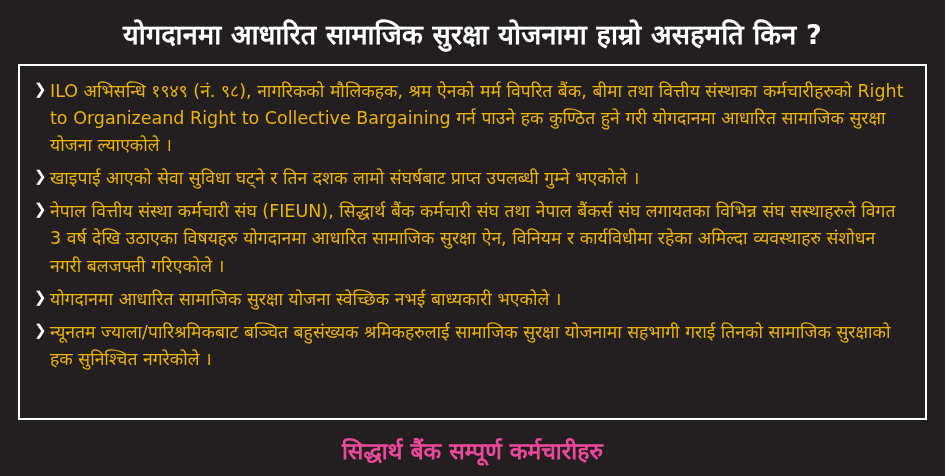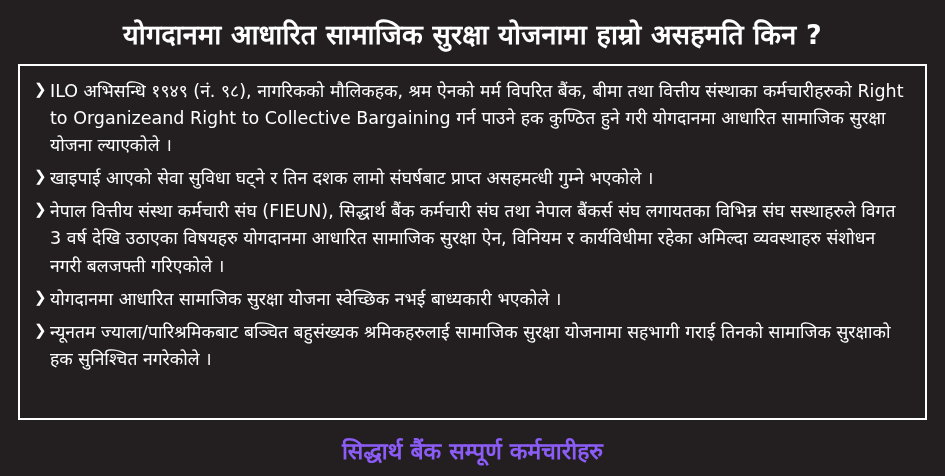--- a/index.html
+++ b/index.html
@@ -61,28 +61,28 @@
     width: 16px;
     padding-top: 4px;
     font-size: 15px;
     line-height: 1;
     color: #ffffff;
   }
   .bullet-text {
     flex: 1 1 auto;
     font-size: 17.5px;
     line-height: 1.55;
-    color: #ffffff;
+    color: #eab308;
     text-align: left;
   }
   .footer {
     text-align: center;
     font-size: 23px;
     font-weight: bold;
-    color: #8b5cf6;
+    color: #ec4899;
     margin-top: 10px;
     padding-top: 4px;
     white-space: nowrap;
   }
 </style>
 </head>
 <body>
 
 <div class="poster">
 
@@ -91,21 +91,21 @@
   <div class="content-box">
     <ul class="bullet-list">
 
       <li class="bullet-item">
         <span class="bullet-marker">❯</span>
         <span class="bullet-text">ILO अभिसन्धि १९४९ (नं. ९८), नागरिकको मौलिकहक, श्रम ऐनको मर्म विपरित बैंक, बीमा तथा वित्तीय संस्थाका कर्मचारीहरुको Right to Organizeand Right to Collective Bargaining गर्न पाउने हक कुण्ठित हुने गरी योगदानमा आधारित सामाजिक सुरक्षा योजना ल्याएकोले ।</span>
       </li>
 
       <li class="bullet-item">
         <span class="bullet-marker">❯</span>
-        <span class="bullet-text">खाइपाई आएको सेवा सुविधा घट्ने र तिन दशक लामो संघर्षबाट प्राप्त असहमत्धी गुम्ने भएकोले ।</span>
+        <span class="bullet-text">खाइपाई आएको सेवा सुविधा घट्ने र तिन दशक लामो संघर्षबाट प्राप्त उपलब्धी गुम्ने भएकोले ।</span>
       </li>
 
       <li class="bullet-item">
         <span class="bullet-marker">❯</span>
         <span class="bullet-text">नेपाल वित्तीय संस्था कर्मचारी संघ (FIEUN), सिद्धार्थ बैंक कर्मचारी संघ तथा नेपाल बैंकर्स संघ लगायतका विभिन्न संघ सस्थाहरुले विगत 3 वर्ष देखि उठाएका विषयहरु योगदानमा आधारित सामाजिक सुरक्षा ऐन, विनियम र कार्यविधीमा रहेका अमिल्दा व्यवस्थाहरु संशोधन नगरी बलजफ्ती गरिएकोले ।</span>
       </li>
 
       <li class="bullet-item">
         <span class="bullet-marker">❯</span>
         <span class="bullet-text">योगदानमा आधारित सामाजिक सुरक्षा योजना स्वेच्छिक नभई बाध्यकारी भएकोले ।</span>

